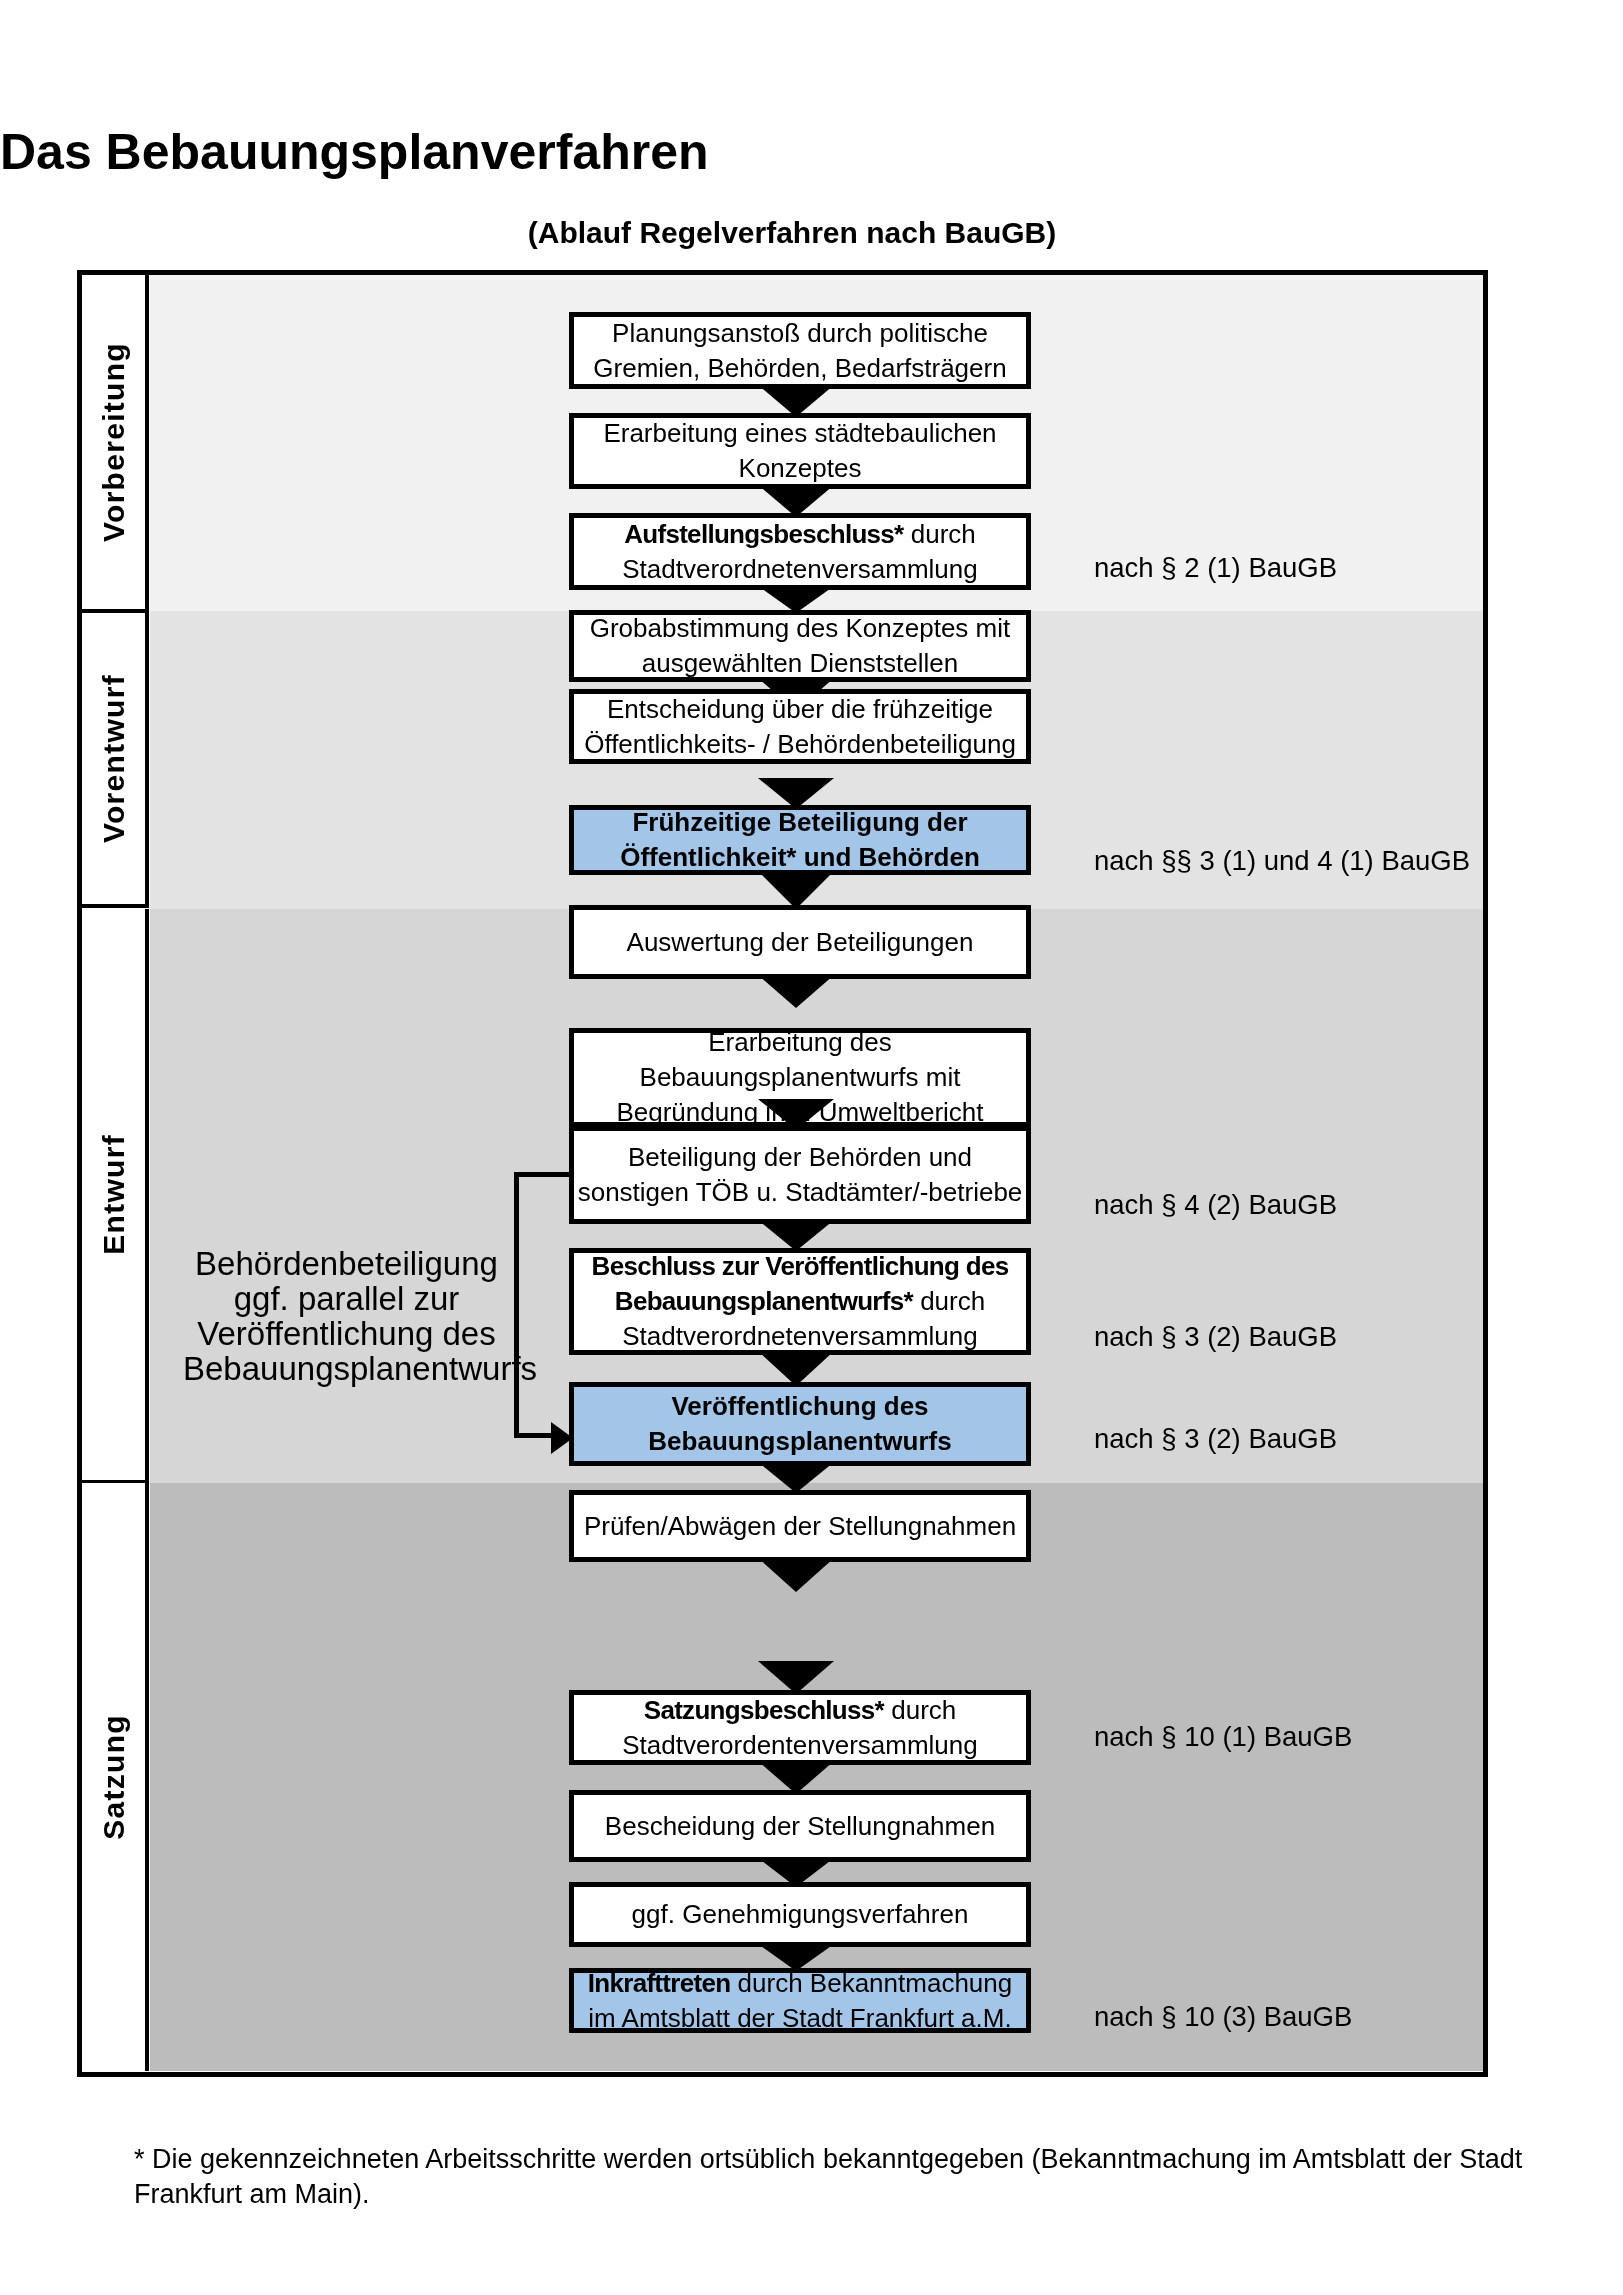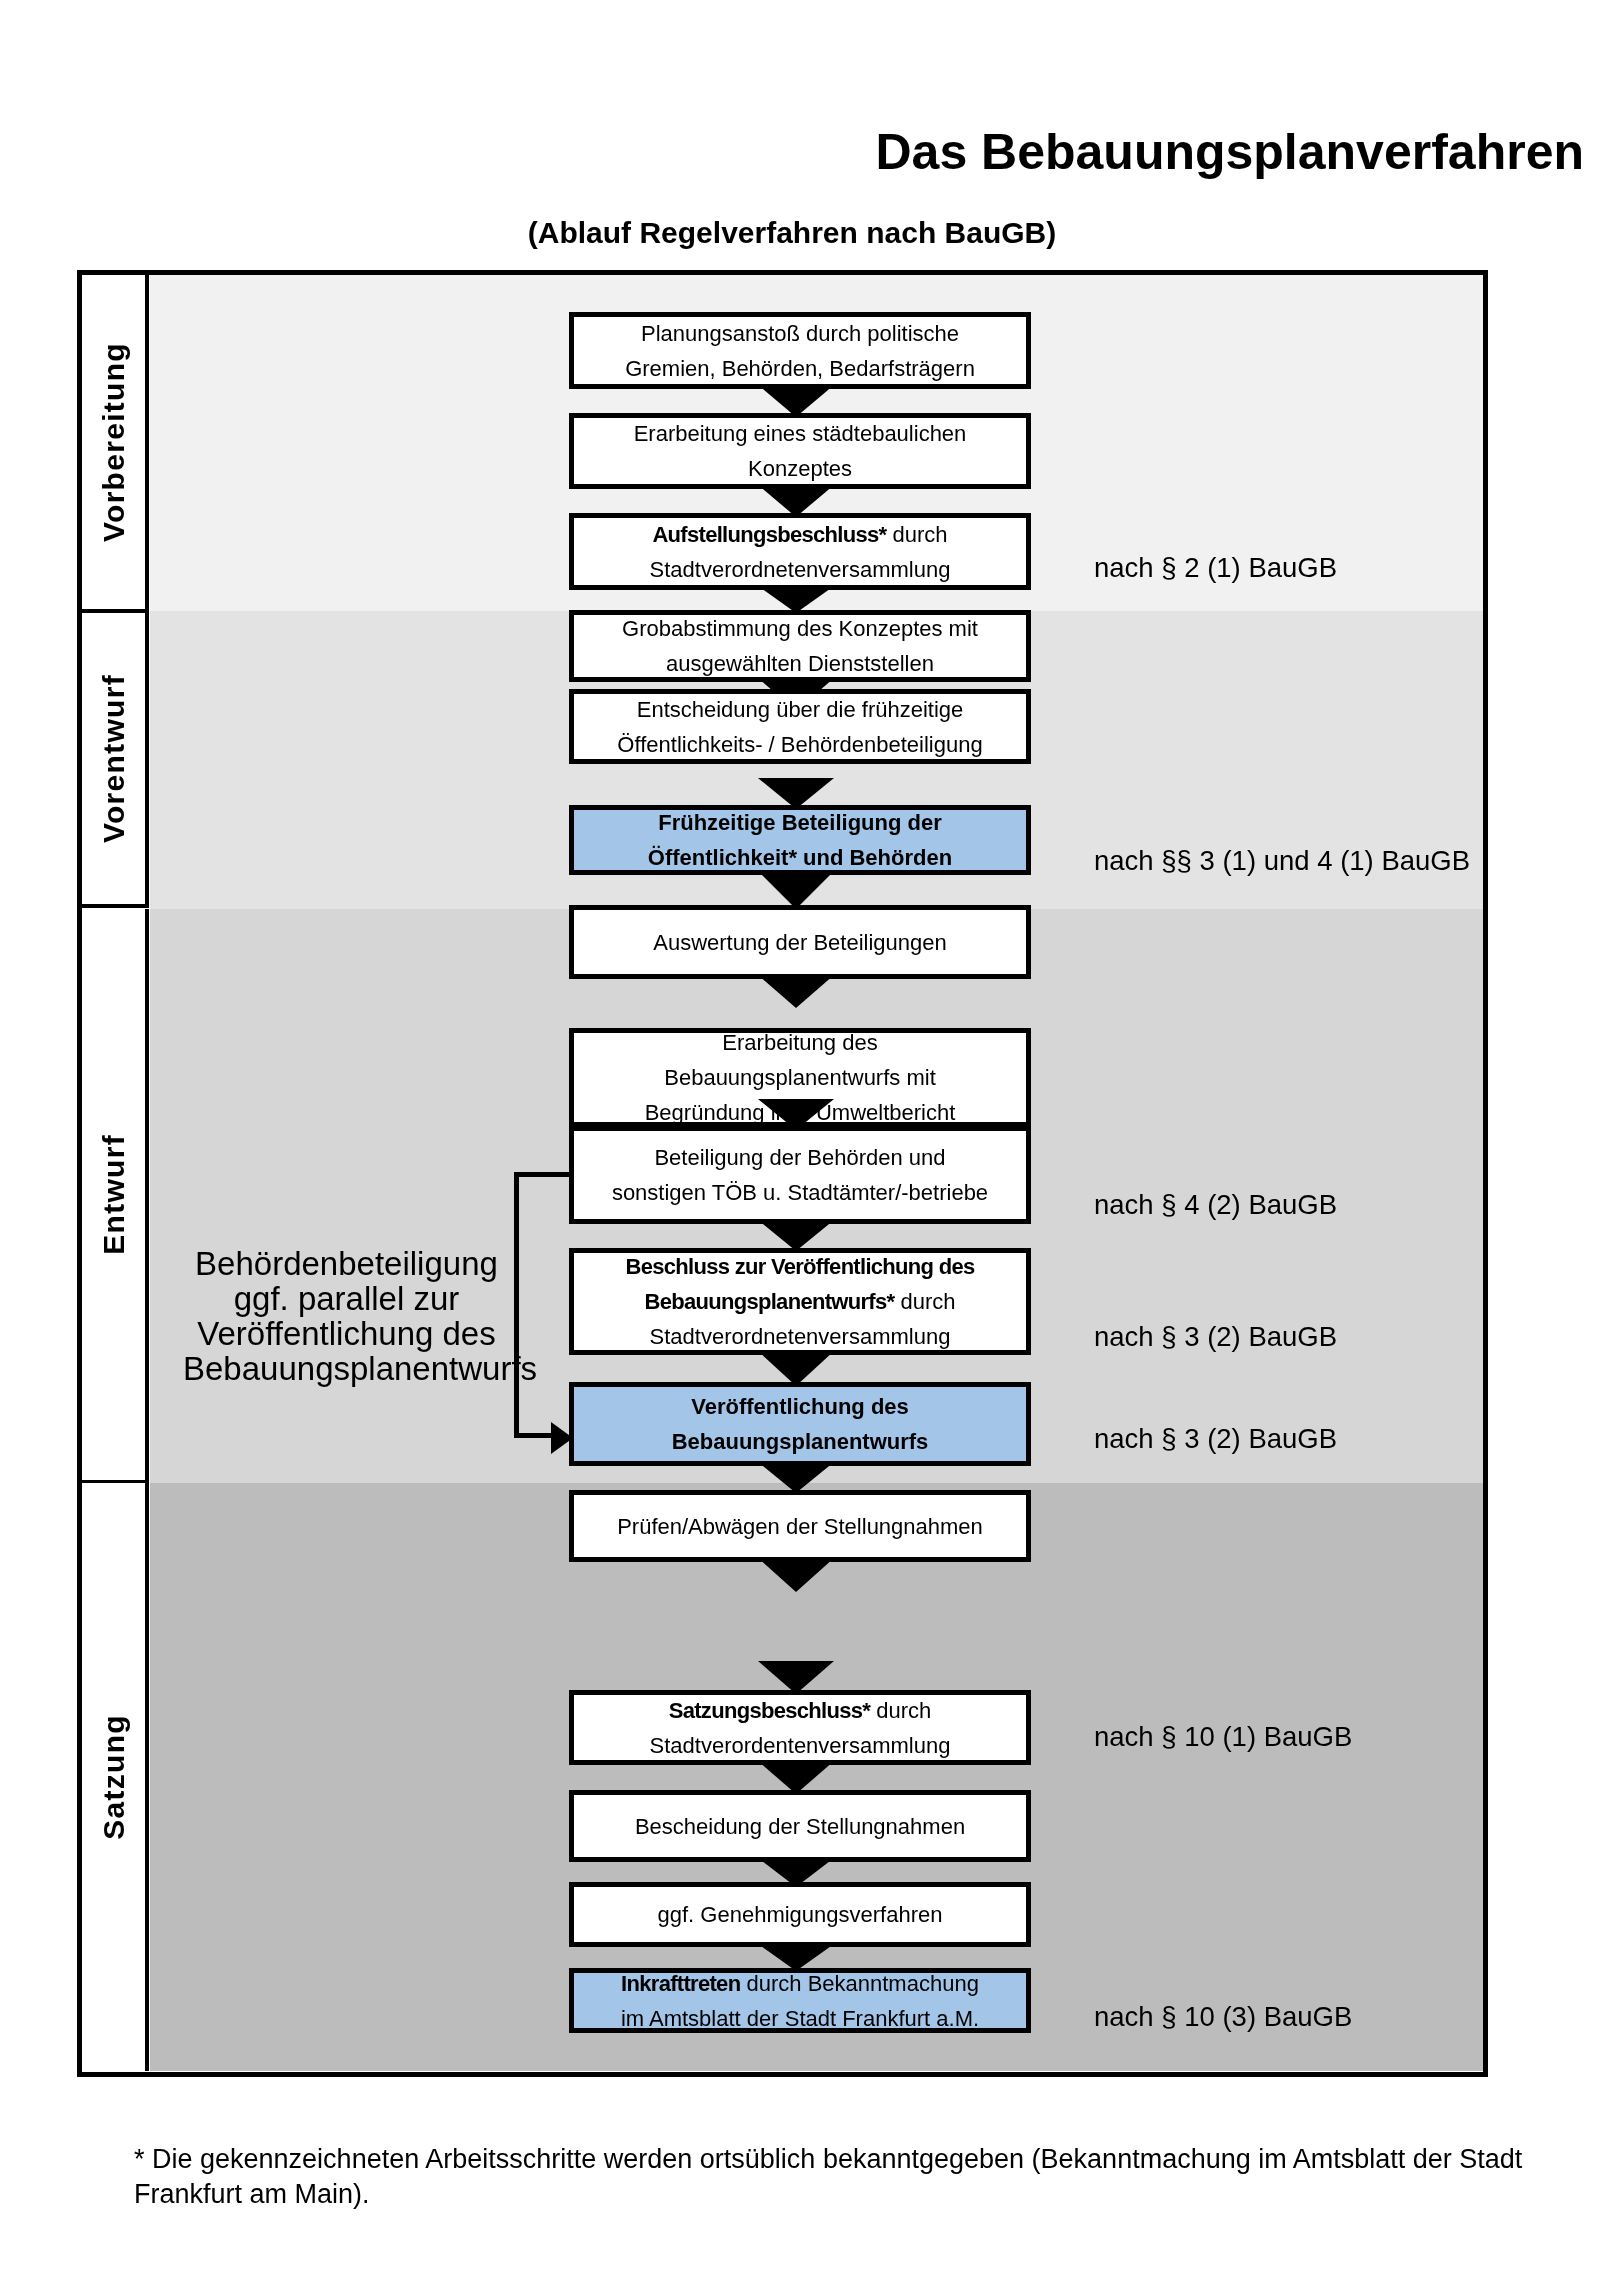--- a/index.html
+++ b/index.html
@@ -1,19 +1,19 @@
 <!DOCTYPE html>
 <html style="font-size:10.5px"><head>
 <meta charset="utf-8">
 <style>
   html,body{margin:0;padding:0;background:#ffffff;}
   .page{position:relative;width:1623px;height:2295px;background:#ffffff;
         font-family:"Liberation Sans","DejaVu Sans",sans-serif;color:#000;overflow:hidden;}
 
-  .title{position:absolute;left:0;top:123px;width:1584px;text-align:right;
+  .title{position:absolute;left:0;top:123px;width:1584px;text-align:left;
          font-size:50px;font-weight:bold;letter-spacing:0px;}
   .subtitle{position:absolute;left:0;top:216px;width:1584px;text-align:center;
             font-size:30px;font-weight:bold;}
 
   .frame{position:absolute;left:77px;top:270px;width:1411px;height:1807px;
          border:5.2px solid #000;box-sizing:border-box;}
 
   .band{position:absolute;left:150px;width:1333px;}
   .band1{top:275px;height:336px;background:#f1f1f1;}
   .band2{top:611px;height:298px;background:#e3e3e3;}
@@ -27,21 +27,21 @@
   .pc1{top:275px;height:338px;}
   .pc2{top:613px;height:295px;}
   .pc3{top:909px;height:575px;}
   .pc4{top:1483px;height:588px;}
   .phaselabel{writing-mode:vertical-rl;transform:rotate(180deg);
               font-size:30px;font-weight:bold;letter-spacing:1.3px;white-space:nowrap;}
 
   .box{position:absolute;left:569px;width:462px;background:#ffffff;
        border:5.2px solid #000;box-sizing:border-box;
        display:flex;flex-direction:column;align-items:center;justify-content:center;
-       text-align:center;font-size:22px;line-height:35px;}
+       text-align:center;font-size:26px;line-height:35px;}
   .box b{letter-spacing:-0.7px;}
   .box.blue{background:#a2c5e8;}
   .box.allbold{font-weight:bold;}
   .bl{white-space:nowrap;}
 
   .arr{position:absolute;left:758px;width:0;height:0;
        border-left:38px solid transparent;border-right:38px solid transparent;
        border-top:30px solid #000;}
 
   .lawref{position:absolute;left:1094px;font-size:27.5px;line-height:33px;white-space:nowrap;}

